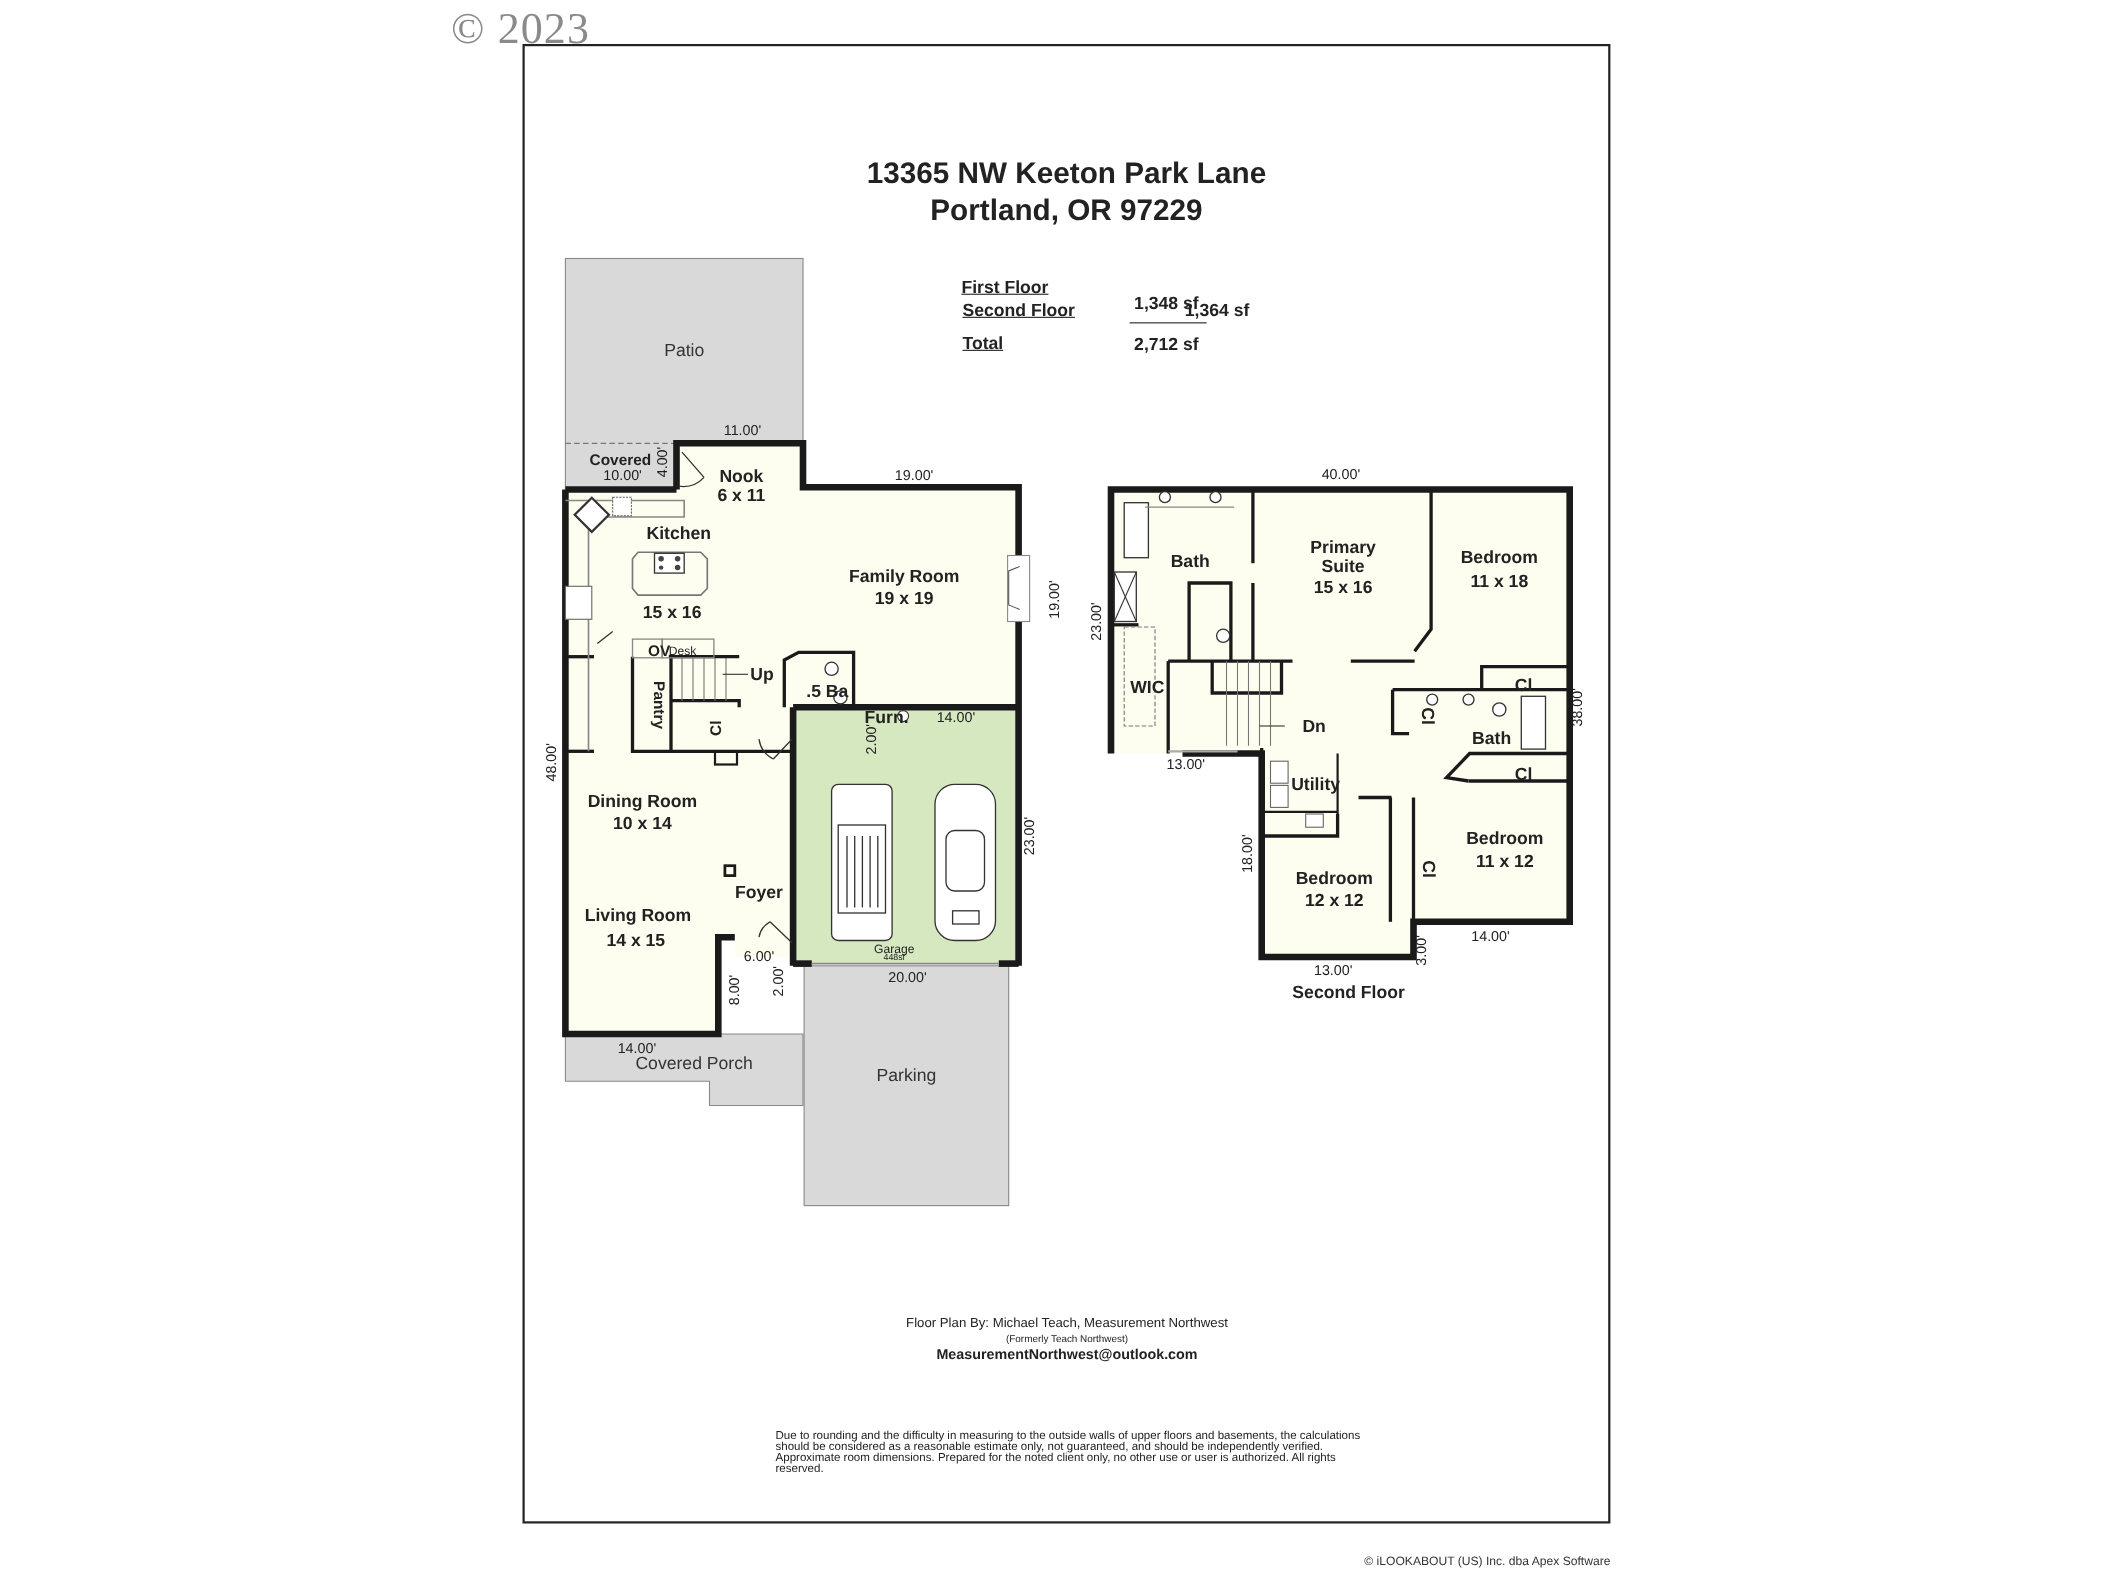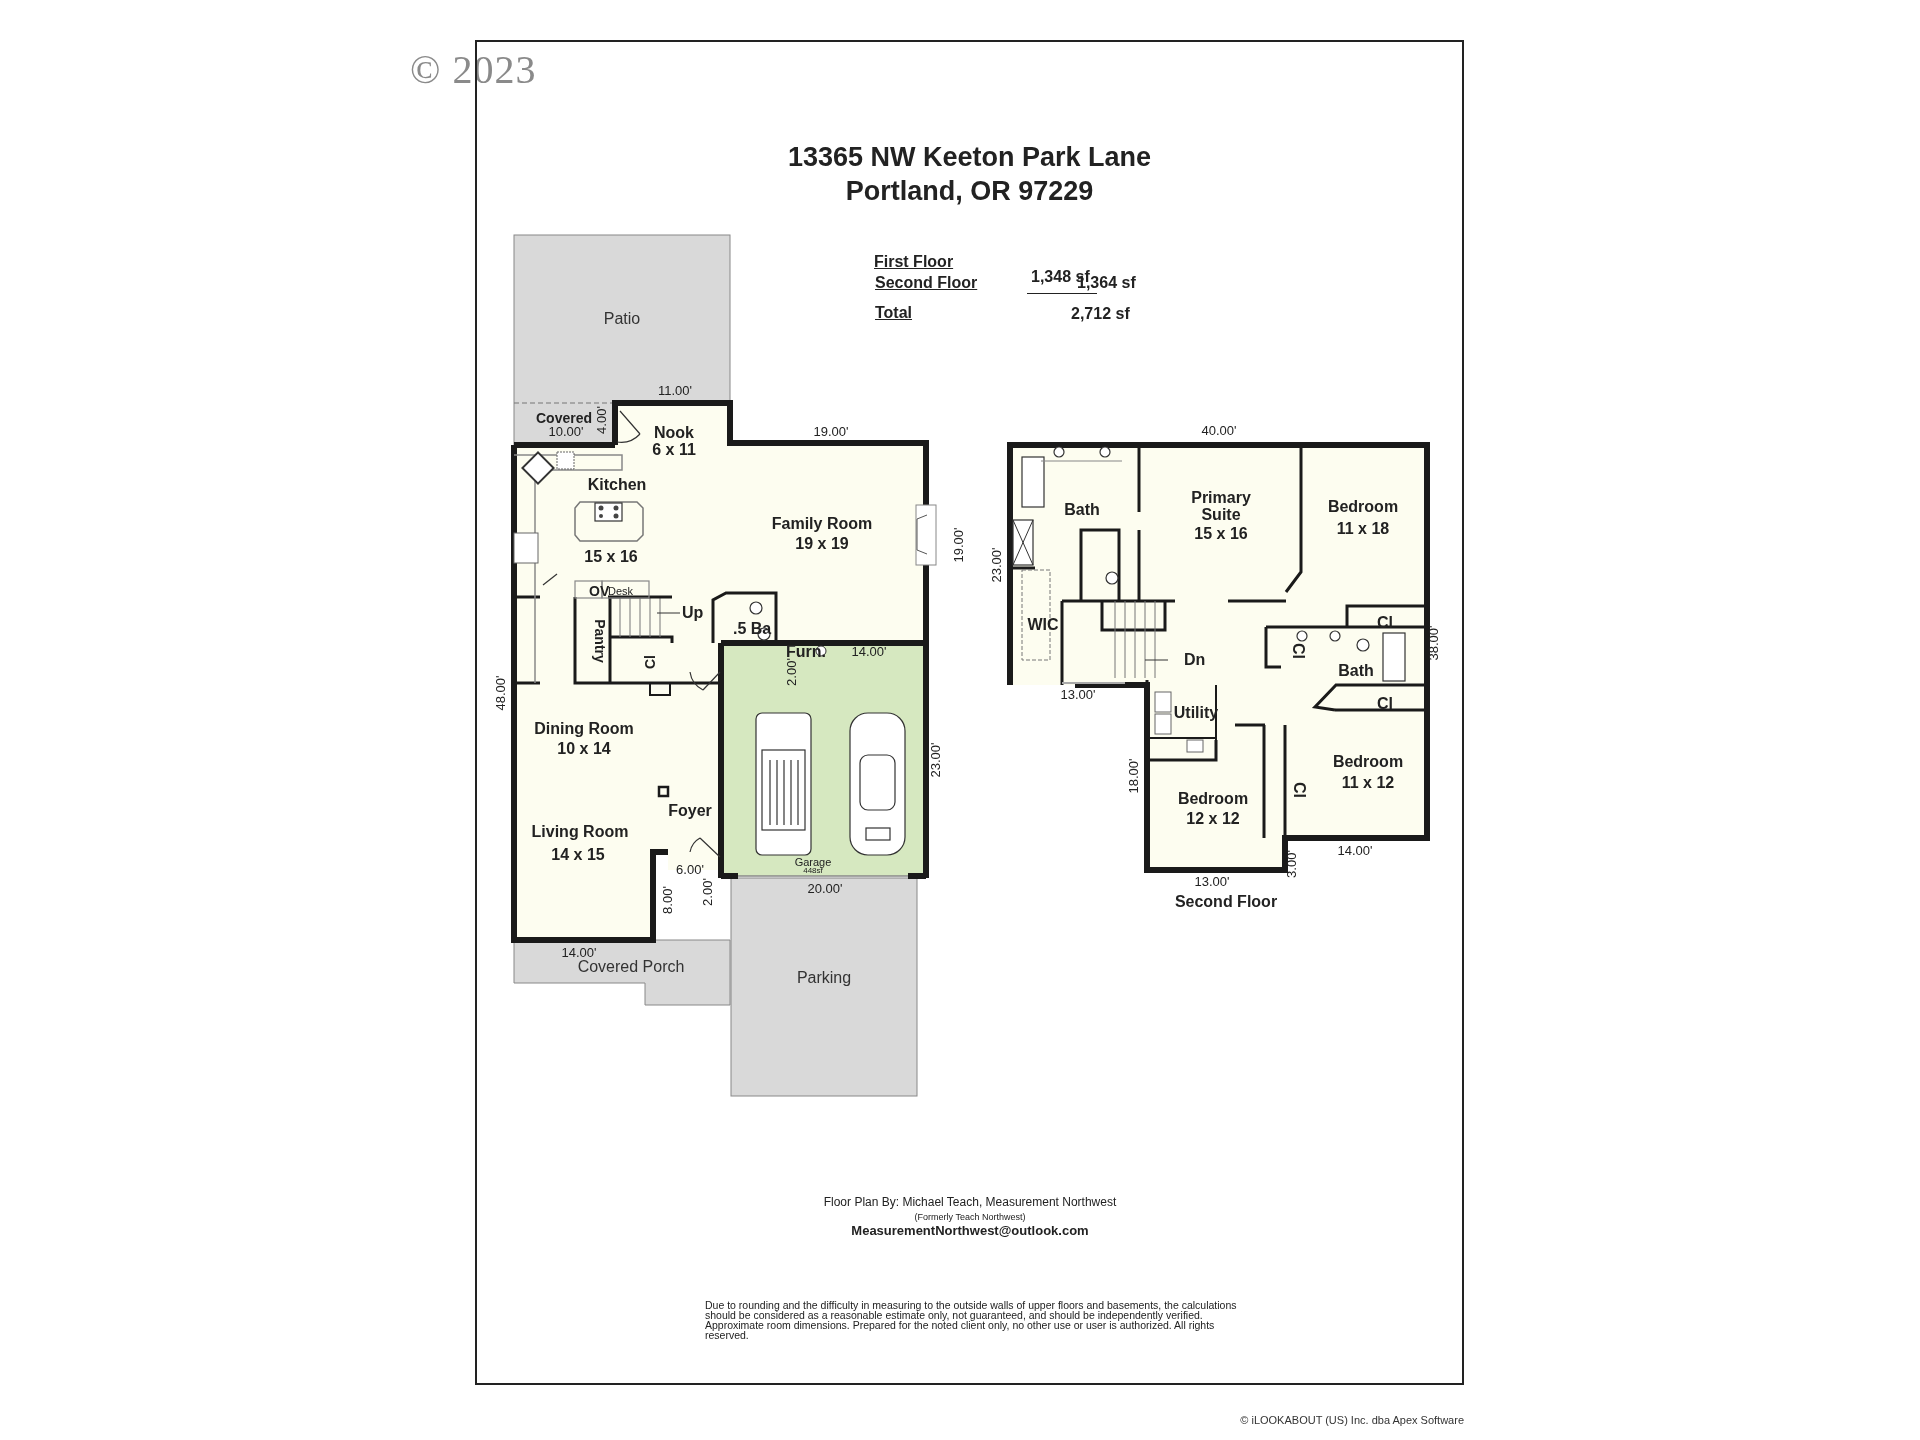--- a/index.html
+++ b/index.html
@@ -1,18 +1,18 @@
 <!DOCTYPE html>
 <html><head>
 <meta charset="utf-8">
 <style>
   html, body { margin:0; padding:0; background:#ffffff; }
   body { width:1920px; height:1440px; position:relative; overflow:hidden; font-family:"Liberation Sans", sans-serif; color:#222; }
   .abs { position:absolute; }
-  .watermark { left:410px; top:2px; font-family:"Liberation Serif", serif; font-size:40px; color:#8a8a8a; letter-spacing:1px;margin-top:44px; }
+  .watermark { left:410px; top:2px; font-family:"Liberation Serif", serif; font-size:40px; color:#8a8a8a; letter-spacing:1px; }
   .frame { left:475px; top:40px; width:989px; height:1345px; border:2px solid #222; box-sizing:border-box; }
   .title { left:475px; width:989px; text-align:center; font-weight:bold; font-size:27px; color:#222; }
   .sf-label { font-size:16px; font-weight:bold; color:#222;text-decoration:underline; }
   .sf-val { font-size:16px; font-weight:bold; color:#222; }
   .sf-rule { left:1027px; top:293px; width:70px; height:1px; background:#222; }
   svg text { font-family:"Liberation Sans", sans-serif; }
   .room { font-weight:bold; font-size:16px; fill:#222; }
   .dim { font-size:13px; fill:#222; }
   .lbl { font-size:16px; fill:#333; }
   .footer { left:700px; width:540px; text-align:center; color:#222; }
@@ -32,21 +32,21 @@
 <div class="abs title" style="top:142px;">13365 NW Keeton Park Lane</div>
 <div class="abs title" style="top:176px;">Portland, OR 97229</div>
 
 <div>
   <div class="abs sf-label" style="left:874px; top:253px;">First Floor</div>
   <div class="abs sf-val" style="left:1031px; top:268px;">1,348 sf</div>
   <div class="abs sf-label" style="left:875px; top:274px;">Second Floor</div>
   <div class="abs sf-val" style="left:1077px; top:274px;">1,364 sf</div>
   <div class="abs sf-rule"></div>
   <div class="abs sf-label" style="left:875px; top:304px;">Total</div>
-  <div class="abs sf-val" style="left:1031px; top:305px;margin-left:40px;">2,712 sf</div>
+  <div class="abs sf-val" style="left:1031px; top:305px;">2,712 sf</div>
 </div>
 
 <svg class="abs" style="left:0; top:0;" width="1920" height="1440" viewBox="0 0 1920 1440">
 
   <g>
 
     <rect x="514" y="235" width="216" height="210" fill="#d9d9d9" stroke="#888" stroke-width="1"></rect>
     <line x1="514" y1="403" x2="615" y2="403" stroke="#777" stroke-width="1.2" stroke-dasharray="5,3"></line>
 
     <polygon points="514,940 730,940 730,1005 645,1005 645,983 514,983" fill="#d9d9d9" stroke="#888" stroke-width="1"></polygon>

